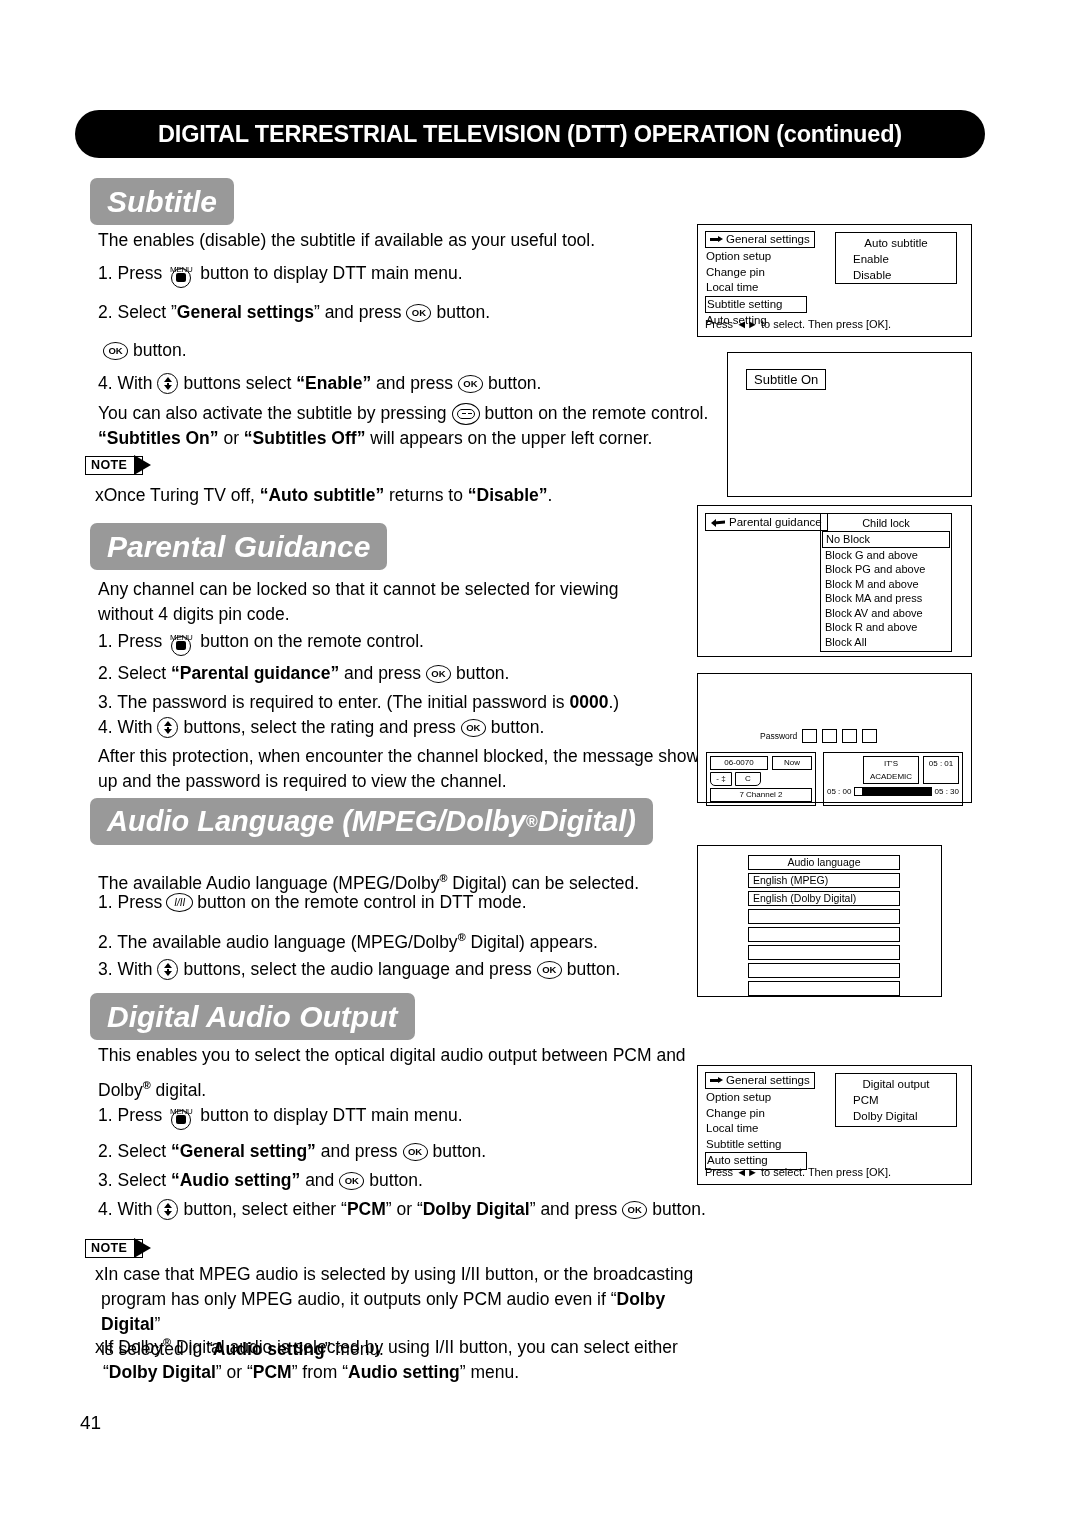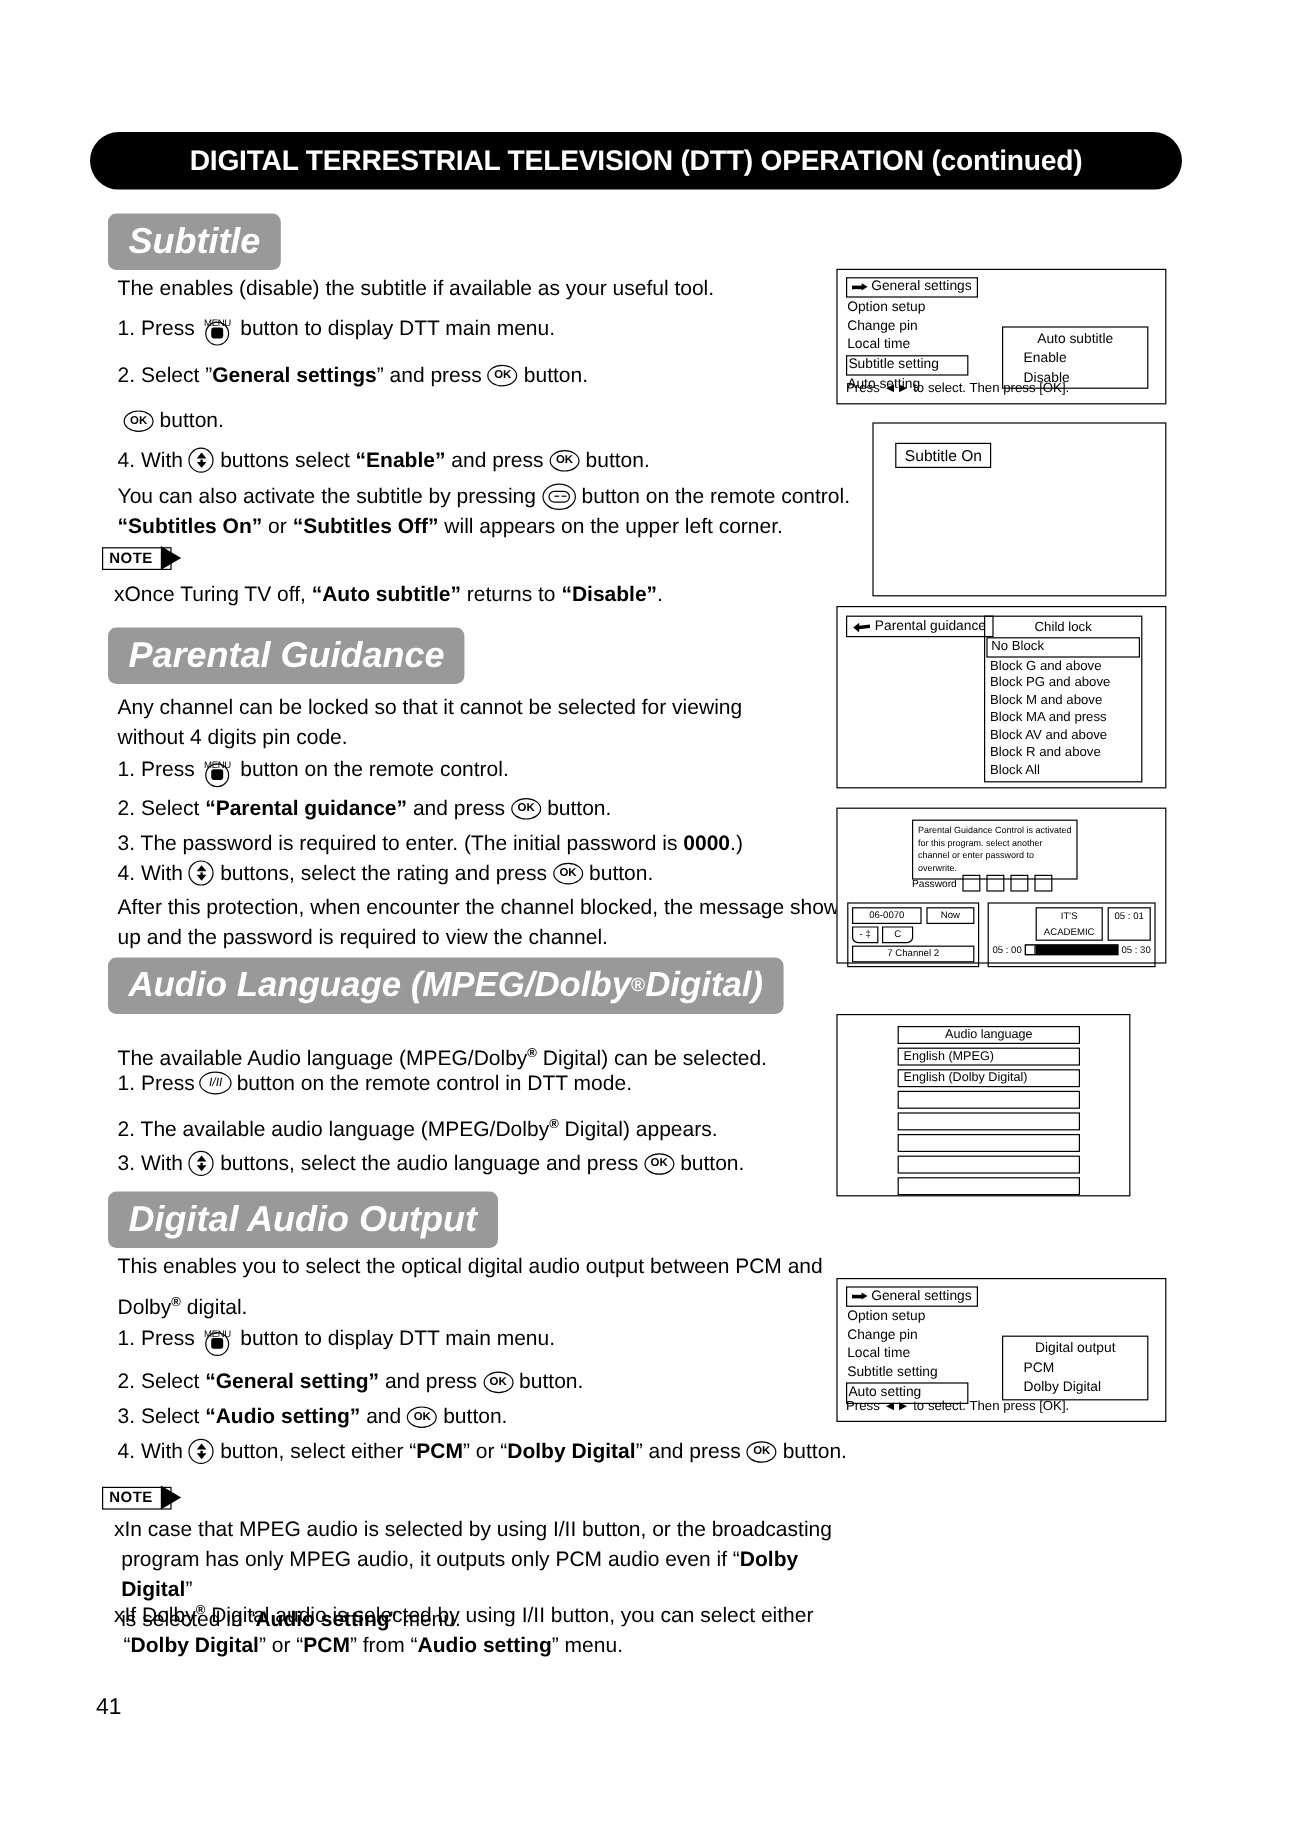--- a/index.html
+++ b/index.html
@@ -105,21 +105,21 @@
 
   .gs-head{ position:absolute; left:7px; top:6px; border:1.2px solid #000;
             padding:0 4px; font-size:11.5px; line-height:15px; display:flex;align-items:center; gap:3px;}
   .gs-arrowicon{ display:inline-block; width:13px;height:7px; position:relative;}
   .gs-arrowicon:before{content:"";position:absolute;left:0;top:2px;width:9px;height:3px;background:#000;}
   .gs-arrowicon:after{content:"";position:absolute;right:0;top:0;width:0;height:0;
      border-top:3.5px solid transparent;border-bottom:3.5px solid transparent;border-left:5px solid #000;}
   .gs-list{ position:absolute; left:7px; top:24px; font-size:11.5px; line-height:15.5px;}
   .gs-list div{ white-space:nowrap; padding-left:1px;}
   .gs-list div.sel{ border:1.2px solid #000; padding-left:1px; padding-right:30px; display:inline-block; width:102px;}
-  .gs-right{ position:absolute; border:1.2px solid #000;margin-top:40px; }
+  .gs-right{ position:absolute; border:1.2px solid #000; }
   .gs-right .tt{ text-align:center; font-size:11.5px; line-height:15px; margin-top:3px;}
   .gs-right .op{ font-size:11.5px; line-height:16px; padding-left:17px;}
   .gs-foot{ position:absolute; left:7px; bottom:6px; font-size:11px; white-space:nowrap;}
 
   
   #panel-subon{ left:727px; top:352px; width:245px; height:145px; }
   #panel-subon .tag{
     position:absolute; left:18px; top:16px; border:1.4px solid #000;
     font-size:13px; padding:2px 7px;
   }
@@ -412,25 +412,20 @@
     <div class="op">Block PG and above</div>
     <div class="op">Block M and above</div>
     <div class="op">Block MA and press</div>
     <div class="op">Block AV and above</div>
     <div class="op">Block R and above</div>
     <div class="op">Block All</div>
   </div>
 </div>
 
 <div class="panel" id="panel-pw">
-  <div class="pw-msg">
-    <div>Parental Guidance Control is activated</div>
-    <div>for this program. select another</div>
-    <div>channel or enter password to overwrite.</div>
-  </div>
   <div class="pw-row">
     <span class="lab">Password</span>
     <span class="cell"></span>
     <span class="cell"></span>
     <span class="cell"></span>
     <span class="cell"></span>
   </div>
   <div class="epg">
     <div class="epg-left">
       <div class="epg-l1">

